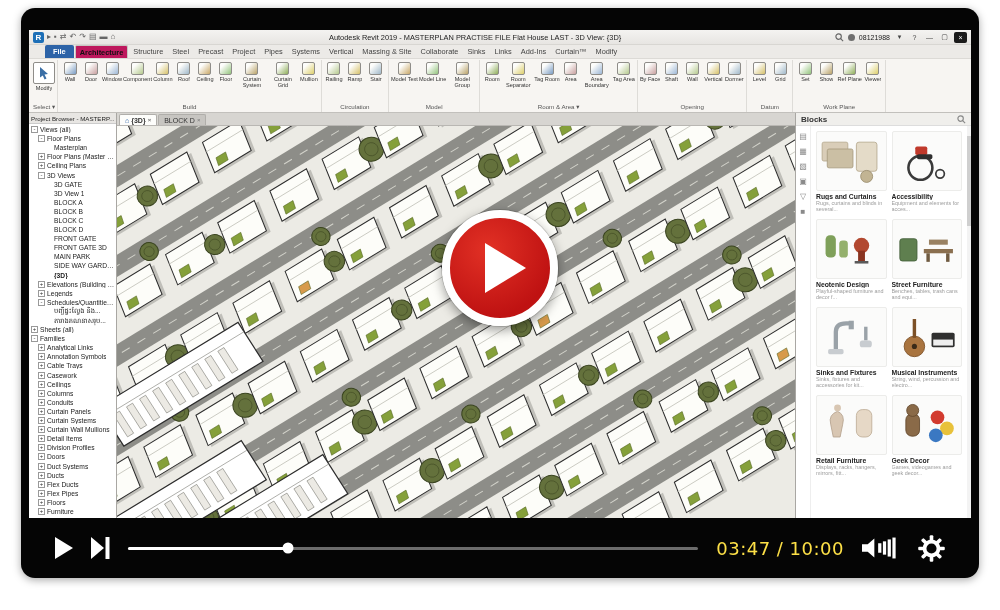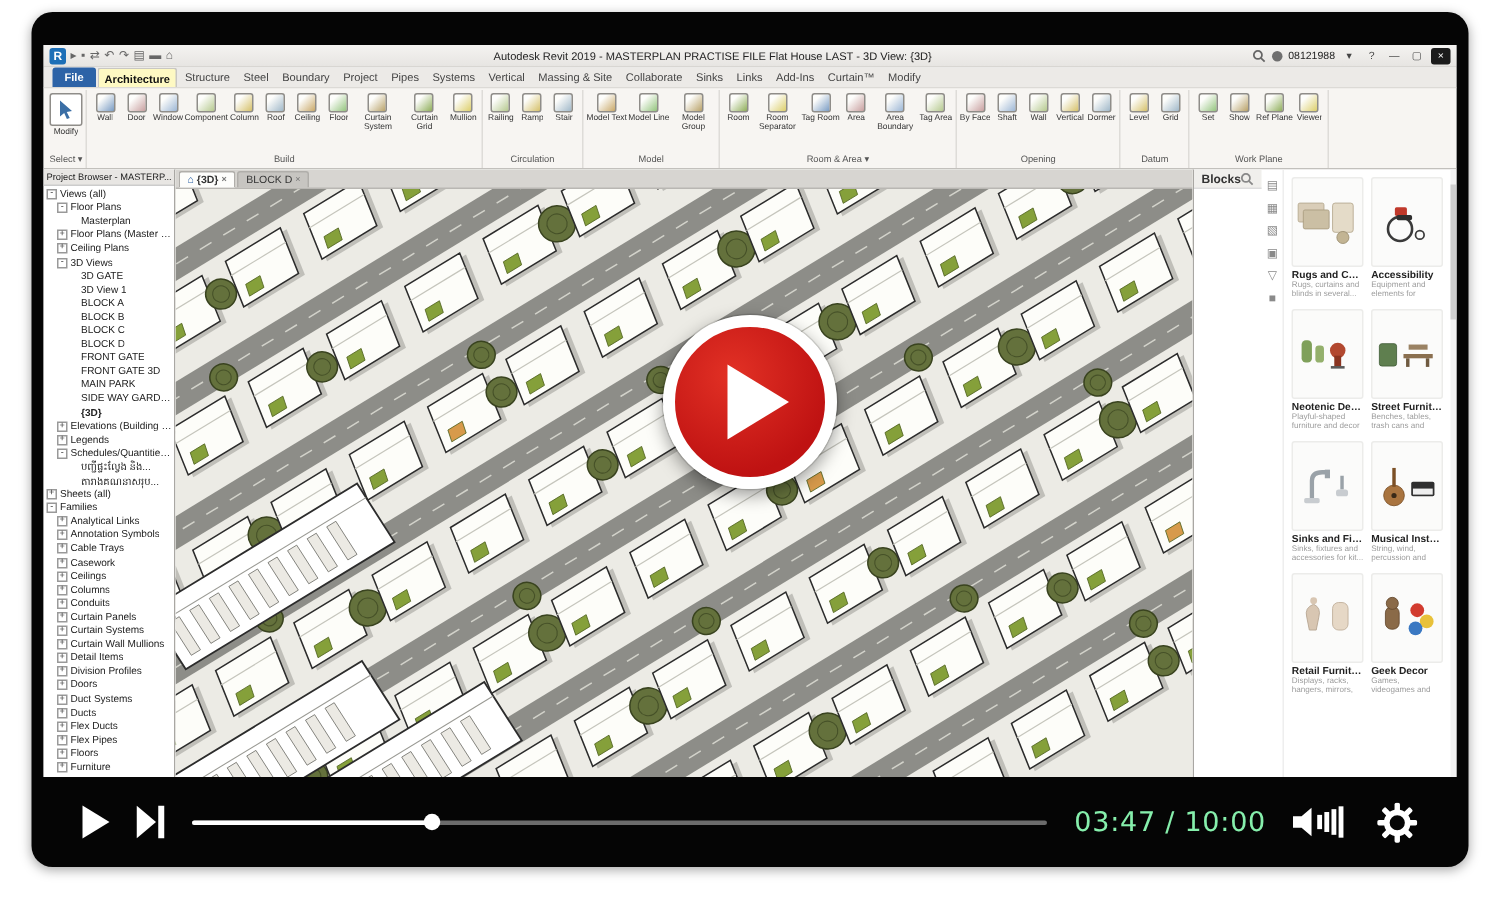--- a/index.html
+++ b/index.html
@@ -15,24 +15,24 @@
   .revit-logo{width:11px;height:11px;background:#1d6fb7;color:#fff;font-size:8px;font-weight:bold;display:flex;align-items:center;justify-content:center;border-radius:2px;flex:0 0 auto}
   .tb-ico{color:#666;font-size:8px;line-height:1;cursor:pointer}
   .tb-title{flex:1;text-align:center;font-size:7.4px;color:#222;white-space:nowrap;overflow:hidden;padding:0 6px}
   .tb-right{display:flex;align-items:center;gap:4px}
   .person{width:7px;height:7px;border-radius:50%;background:#6f6f6f}
   .uid{font-size:7px;color:#222}
   .winbtn{min-width:11px;height:11px;display:flex;align-items:center;justify-content:center;font-size:7px;color:#444;cursor:pointer}
   .winbtn.close-button{background:#1b1b1b;color:#fff;border-radius:2px;width:13px}
 
   
-  .tabrow{height:14px;flex:0 0 auto;background:#eceae7;display:flex;align-items:stretch;gap:1px;padding-left:6px;border-bottom:1px solid #dcdad6}
+  .tabrow{height:14px;flex:0 0 auto;background:#eceae7;display:flex;align-items:stretch;gap:1px;padding-left:16px;border-bottom:1px solid #dcdad6}
   .rtab{padding:2px 4px;font-size:7.4px;color:#444;display:flex;align-items:center;white-space:nowrap;cursor:pointer}
   .rtab.file{background:#2d63a7;color:#fff;font-weight:bold;padding:2px 8px;border-radius:2px 2px 0 0}
-  .rtab.active{background:#fef9c3;color:#111;border:1px solid #c9c7c3;border-bottom:none;font-weight:bold;border-radius:2px 2px 0 0}
+  .rtab.active{background:#be185d;color:#111;border:1px solid #c9c7c3;border-bottom:none;font-weight:bold;border-radius:2px 2px 0 0}
 
   
   .ribbon{height:54px;flex:0 0 auto;background:#f7f5f2;display:flex;padding:1px 2px 0;border-bottom:1px solid #c2c0bc;overflow:hidden}
   .rgroup{display:flex;flex-direction:column;border-right:1px solid #dedcd8;padding:0 2px;flex:0 0 auto}
   .rbtns{flex:1;display:flex;align-items:flex-start;gap:1px;padding-top:2px}
   .rbtn{display:flex;flex-direction:column;align-items:center;gap:1px;min-width:20px;max-width:30px;cursor:pointer}
   .ricon{width:13px;height:13px;border:1px solid #8f8d89;border-radius:2px;display:flex;align-items:center;justify-content:center;background:#fff}
   .rbtn.modify .ricon{width:22px;height:22px}
   .rlbl{font-size:5.6px;color:#333;text-align:center;line-height:1.1;max-height:13px;overflow:hidden}
   .glabel{height:10px;font-size:6.2px;color:#555;text-align:center;line-height:10px;white-space:nowrap}
@@ -50,21 +50,21 @@
   .tlbl{overflow:hidden;text-overflow:ellipsis}
 
   .viewport{flex:1;position:relative;background:#f4f3ee;min-width:0;overflow:hidden}
   .vtabs{height:13px;background:#d7d5d1;display:flex;align-items:stretch;gap:1px;padding:1px 2px 0;border-bottom:1px solid #b9b7b3;position:relative;z-index:2}
   .vtab{display:flex;align-items:center;gap:2px;padding:0 5px;font-size:7px;background:#c7c5c1;color:#333;border:1px solid #b0aeaa;border-bottom:none;border-radius:2px 2px 0 0;cursor:pointer}
   .vtab.active{background:#fdfdfb;font-weight:bold}
   .vtab .x{color:#777;font-size:6px}
   .vtab .home{color:#2d63a7;font-size:7px}
   .scene{position:absolute;left:0;top:13px;width:100%;height:calc(100% - 13px)}
 
-  .blocks{width:176px;flex:0 0 auto;border-left:1px solid #a9a7a3;background:#fff;display:flex;overflow:hidden}
+  .blocks{width:176px;flex:0 0 auto;border-left:1px solid #a9a7a3;background:#fff;display:flex;flex-direction:column;overflow:hidden}
   .bk-header{height:13px;flex:0 0 auto;background:#f0efec;border-bottom:1px solid #ddd;display:flex;align-items:center;justify-content:space-between;padding:0 5px;font-size:8px;font-weight:bold;color:#333}
   .bk-body{flex:1;display:flex;min-height:0}
   .bk-strip{width:15px;flex:0 0 auto;border-right:1px solid #eee;display:flex;flex-direction:column;align-items:center;gap:7px;padding-top:7px;color:#8a8a8a;font-size:8px}
   .bk-strip span{cursor:pointer;line-height:1}
   .bk-cards{flex:1;display:grid;grid-template-columns:1fr 1fr;gap:6px 5px;padding:5px;overflow:hidden;align-content:start}
   .card{cursor:pointer;min-width:0}
   .thumb{height:60px;background:#fbfbfa;border:1px solid #ececea;border-radius:2px}
   .thumb svg{width:100%;height:100%}
   .cname{font-size:6.8px;font-weight:bold;color:#222;margin-top:2px;white-space:nowrap;overflow:hidden;text-overflow:ellipsis}
   .cdesc{font-size:5.4px;color:#9c9c9c;line-height:1.2;height:13px;overflow:hidden}
@@ -77,21 +77,21 @@
     box-shadow:0 4px 12px rgba(0,0,0,.4),0 0 0 1px rgba(0,0,0,.12);display:flex;align-items:center;justify-content:center;cursor:pointer;z-index:6}
   .bigplay .tri{width:0;height:0;border-top:25px solid transparent;border-bottom:25px solid transparent;border-left:41px solid #fff;margin-left:11px}
 
   
   .controls{position:absolute;left:8px;right:8px;top:514px;height:52px;display:flex;align-items:center;gap:18px;padding:0 26px}
   .ctl{cursor:pointer;display:flex;align-items:center;flex:0 0 auto}
   .playtri{width:0;height:0;border-top:11px solid transparent;border-bottom:11px solid transparent;border-left:18px solid #fff}
   .track{flex:1;height:3px;background:#6c6c6c;border-radius:2px;position:relative;cursor:pointer}
   .played{height:100%;background:#ffffff;border-radius:2px}
   .knob{position:absolute;top:50%;transform:translate(-50%,-50%);width:11px;height:11px;background:#fff;border-radius:50%}
-  .time{color:#86efac;font-size:18px;font-family:"DejaVu Sans",sans-serif;white-space:nowrap;letter-spacing:.5px}
+  .time{color:#fde047;font-size:18px;font-family:"DejaVu Sans",sans-serif;white-space:nowrap;letter-spacing:.5px}
 </style>
 </head>
 <body>
 
 <div class="player">
 
   <div class="screen">
 
     <div class="titlebar">
       <div class="tb-left">
@@ -119,21 +119,21 @@
           <span class="winbtn restore-button">▢</span>
           <span class="winbtn close-button">×</span>
         </div>
     </div>
 
     <div class="tabrow">
         <div class="rtab file">File</div>
         <div class="rtab active">Architecture</div>
         <div class="rtab">Structure</div>
         <div class="rtab">Steel</div>
-        <div class="rtab">Boundary</div>
+        <div class="rtab">Precast</div>
         <div class="rtab">Project</div>
         <div class="rtab">Pipes</div>
         <div class="rtab">Systems</div>
         <div class="rtab">Vertical</div>
         <div class="rtab">Massing &amp; Site</div>
         <div class="rtab">Collaborate</div>
         <div class="rtab">Sinks</div>
         <div class="rtab">Links</div>
         <div class="rtab">Add-Ins</div>
         <div class="rtab">Curtain™</div>

